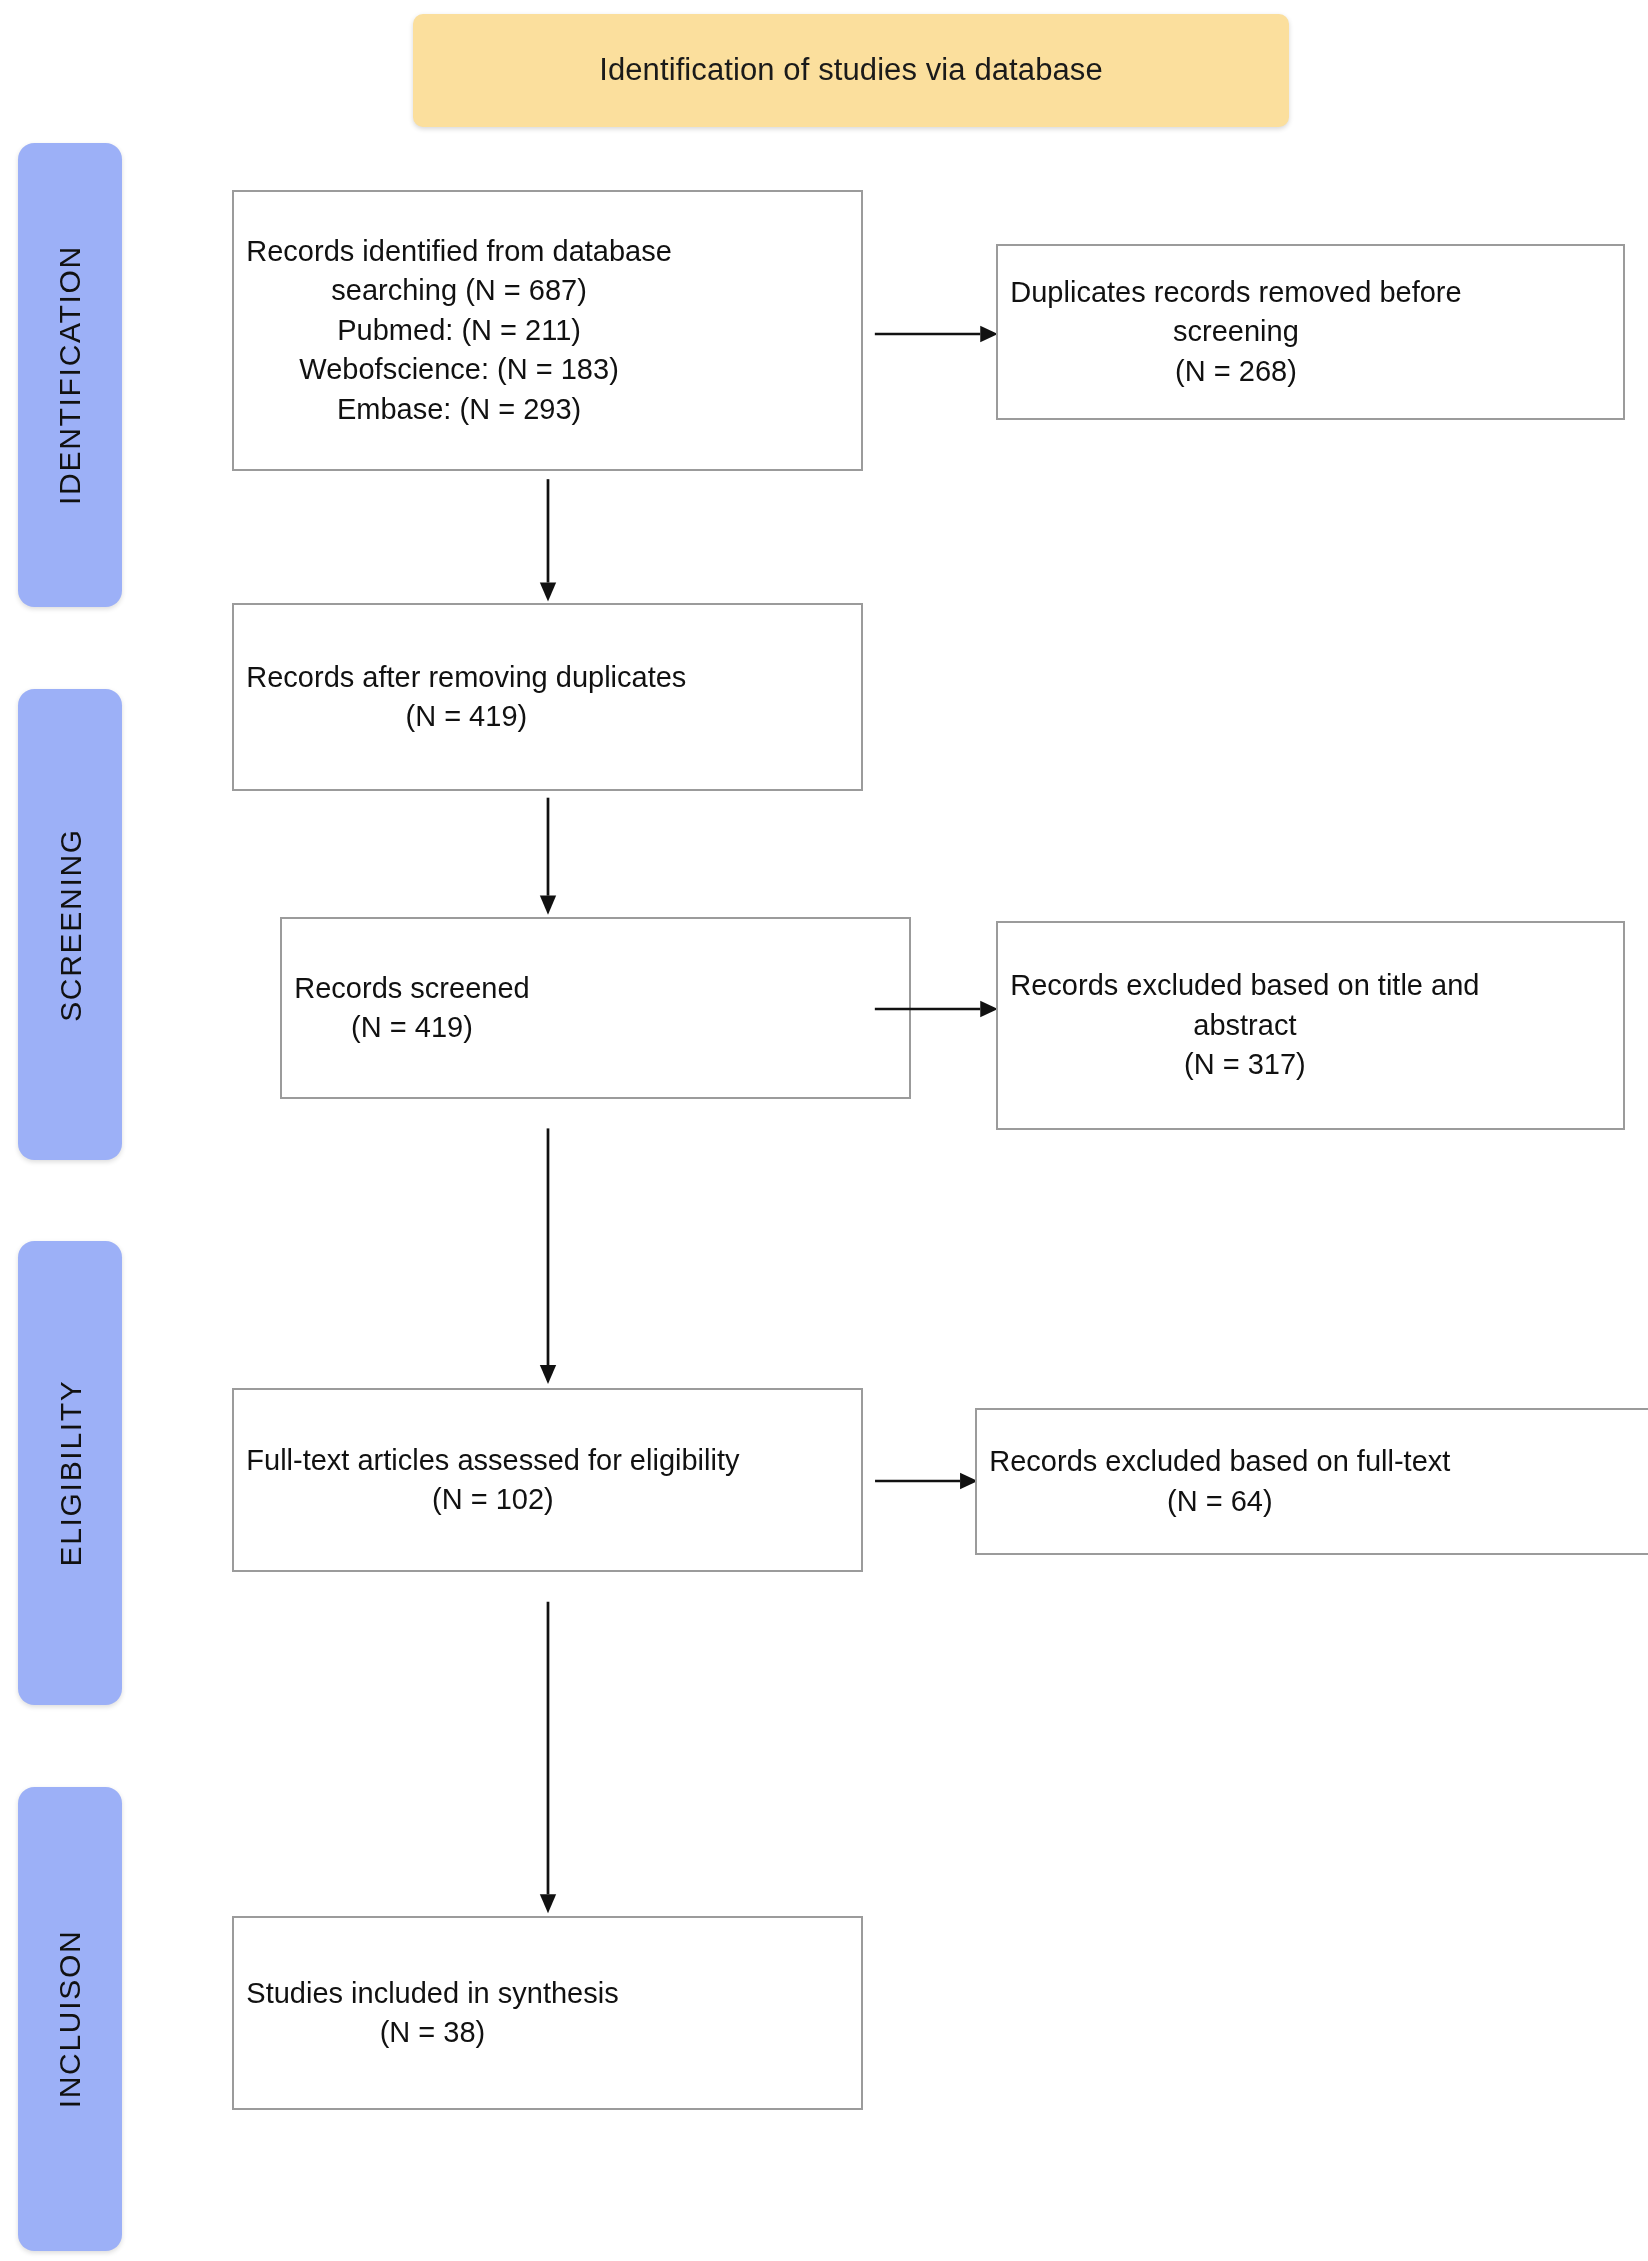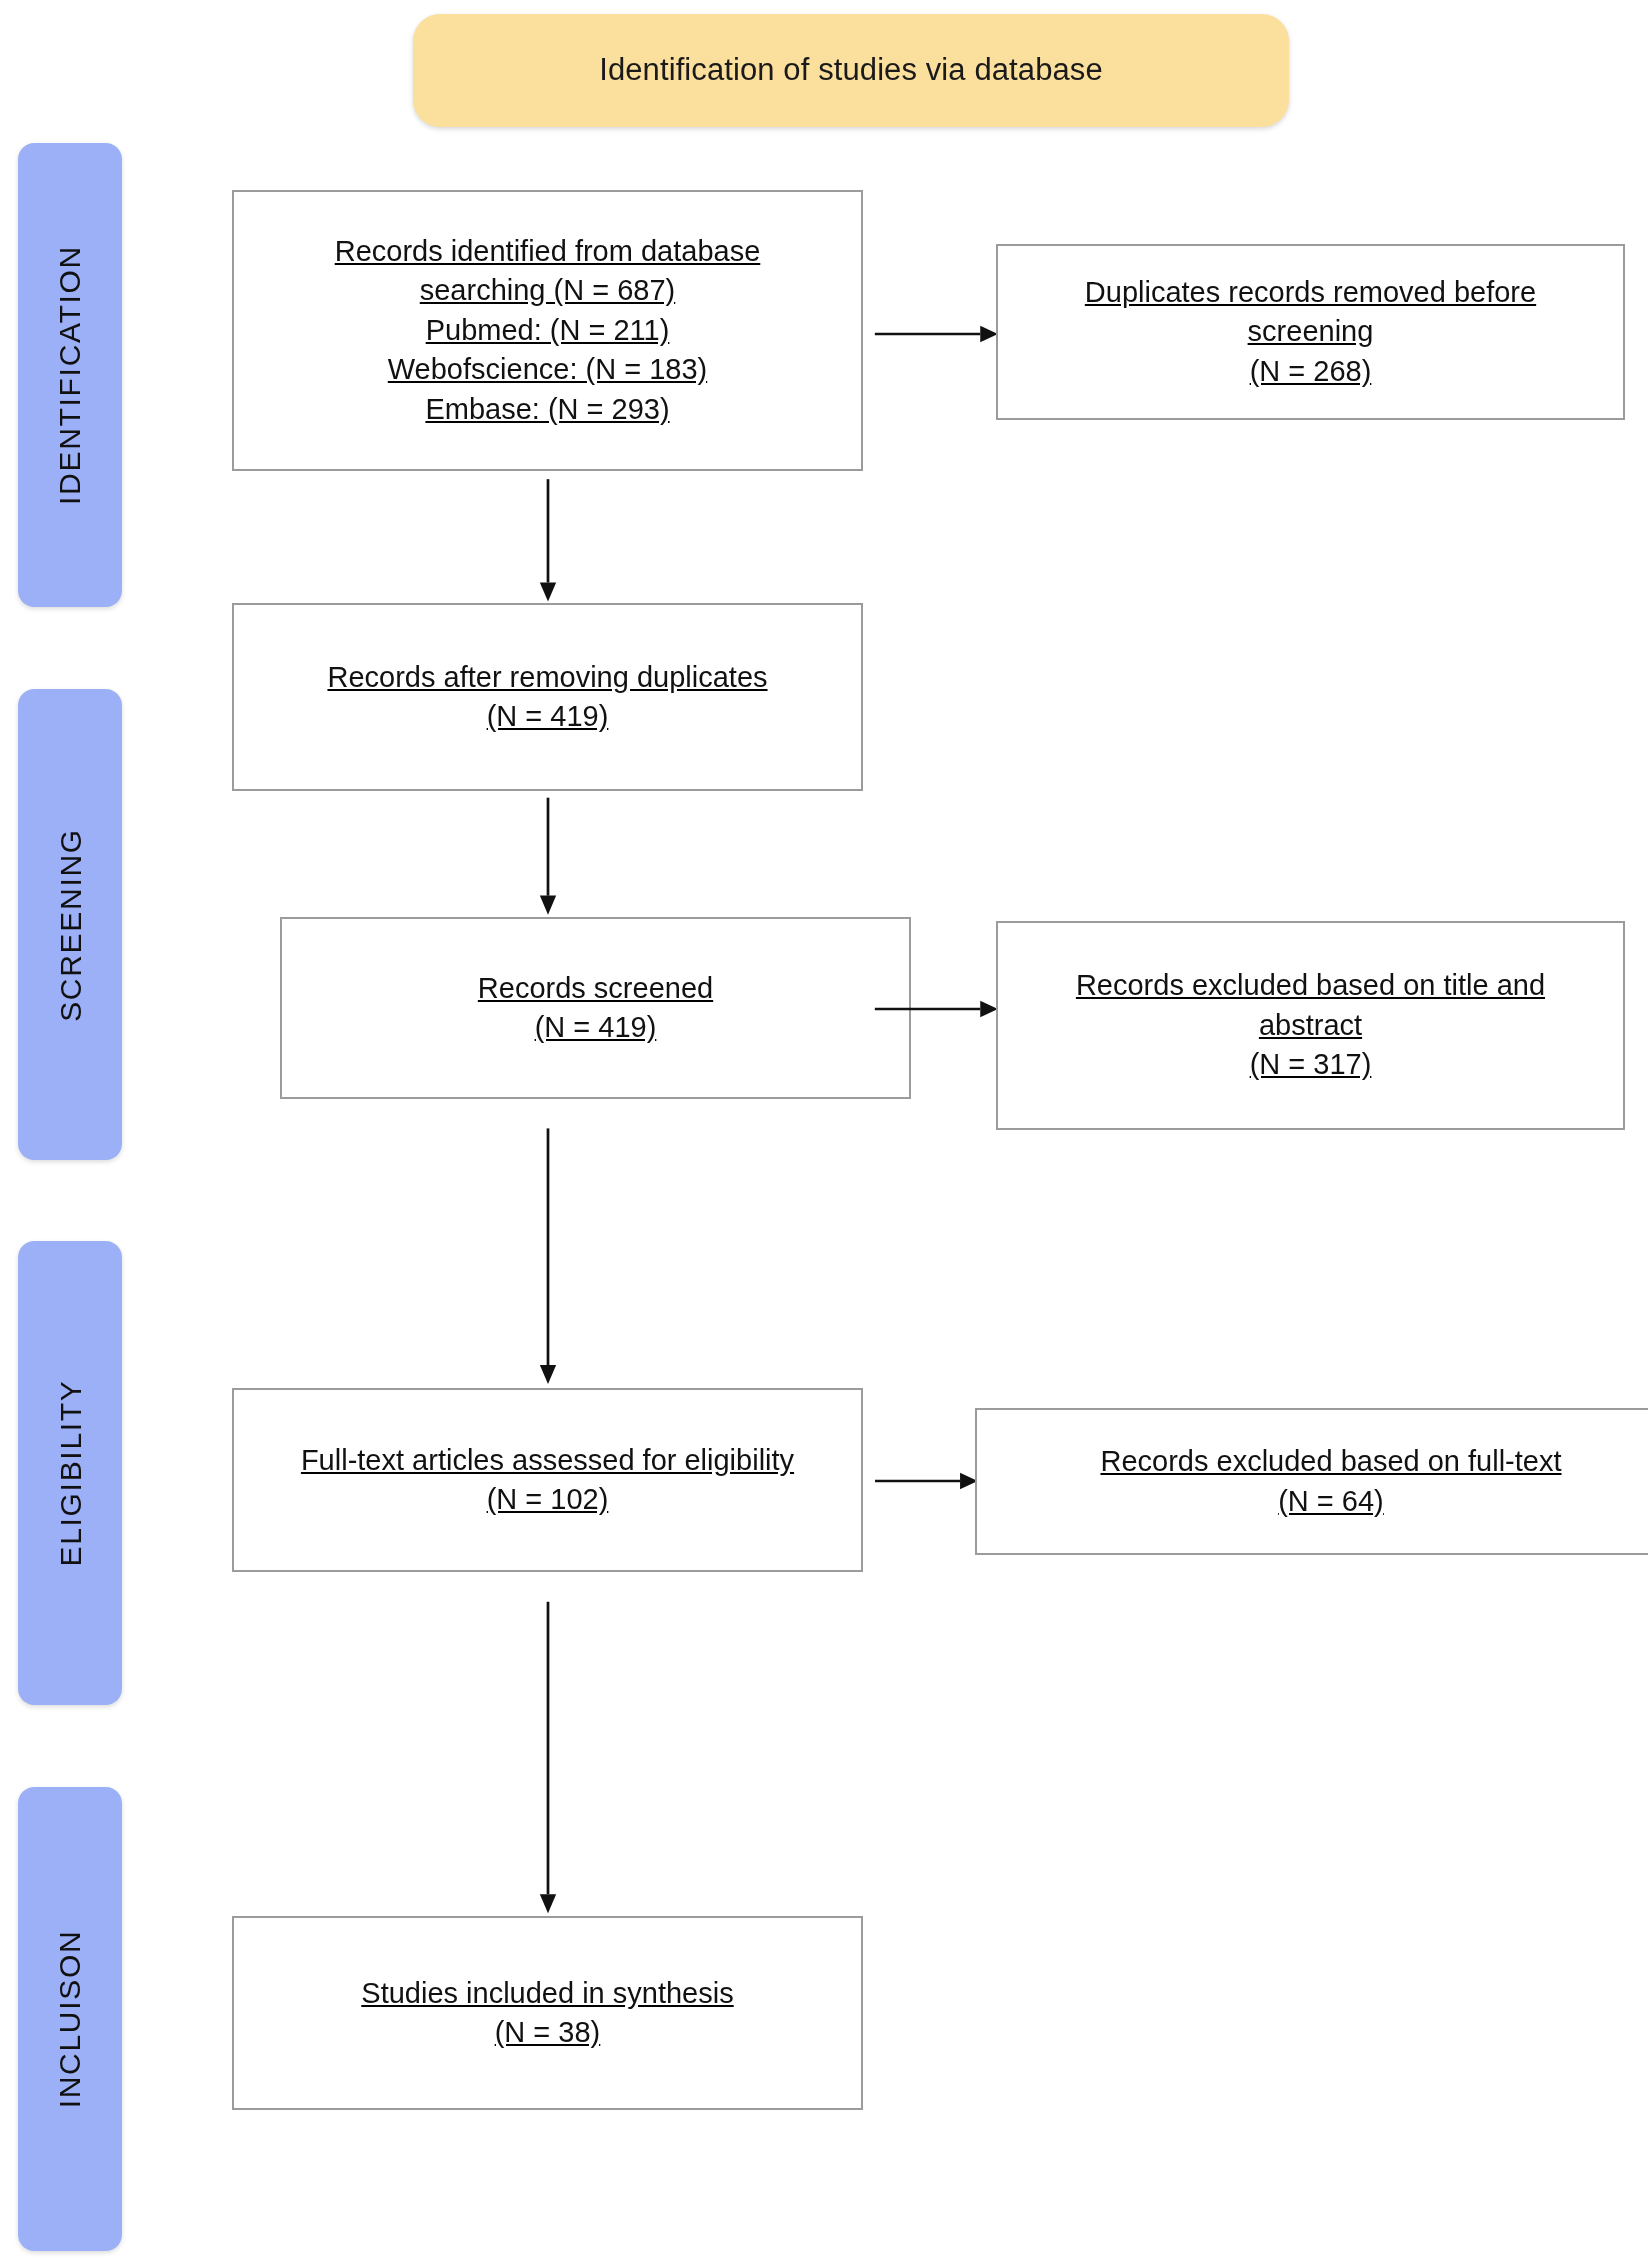--- a/index.html
+++ b/index.html
@@ -19,21 +19,21 @@
   }
 
   
   .banner {
     position: absolute;
     left: 413px;
     top: 13.6px;
     width: 876px;
     height: 113px;
     background: #fbdf9d;
-    border-radius: 27px;
+    border-radius: 10px;
     box-shadow: 0 2px 4.8px rgba(0,0,0,0.16);
     display: flex;
     align-items: center;
     justify-content: center;
   }
   .banner-text {
     font-size: 31px;
     color: #1a1a1a;
     letter-spacing: 0.1px;
     text-align: center;
@@ -60,23 +60,21 @@
   }
 
   
   .flow-box {
     position: absolute;
     background: #ffffff;
     border: 2px solid #9b9b9b;
     box-sizing: border-box;
     display: flex;
     align-items: center;
-    justify-content: center;
     padding: 4.1px 12.3px;
-    text-decoration: underline;
   }
   .flow-text {
     font-size: 29px;
     line-height: 1.36;
     color: #111111;
     text-align: center;
     white-space: pre-line;
   }
 
   

